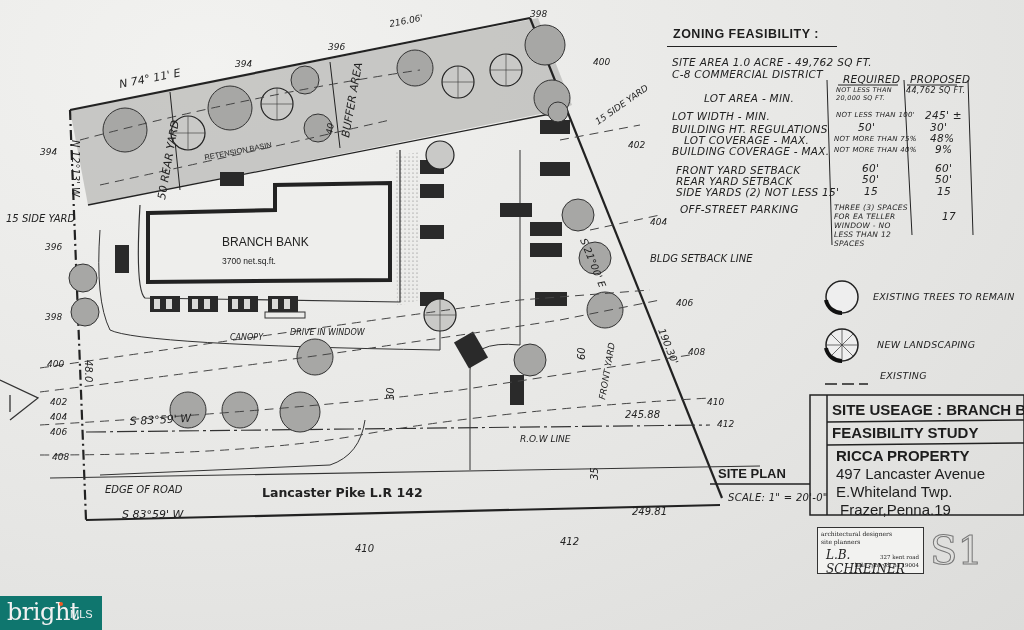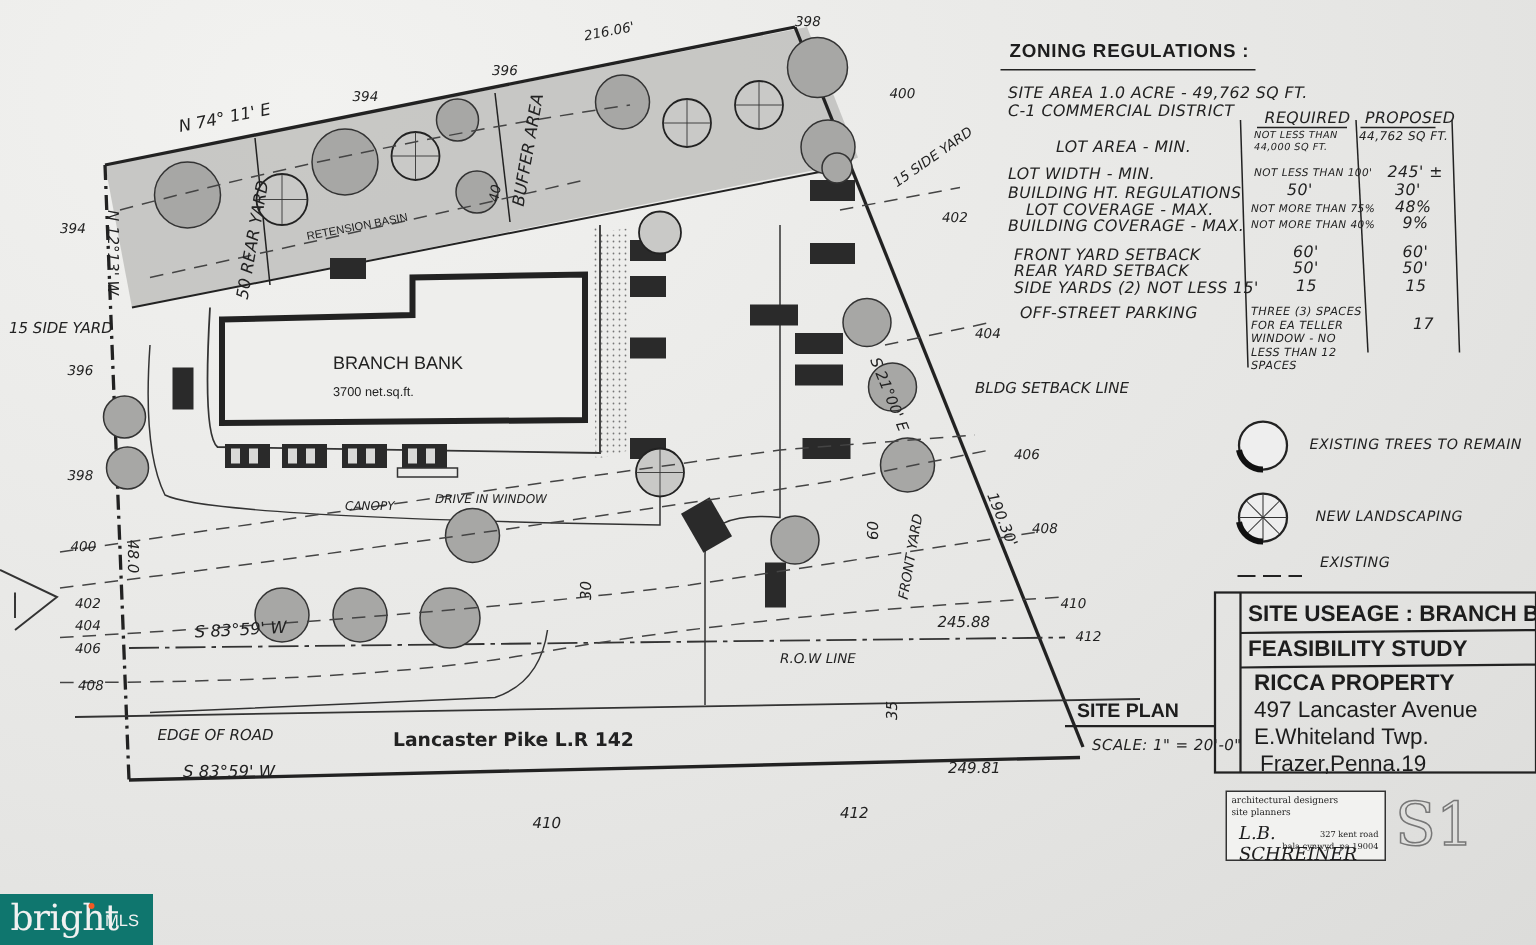--- a/index.html
+++ b/index.html
@@ -228,29 +228,29 @@
     <text x="560" y="545" font-size="10">412</text>
   </g>
 
   <text x="222" y="246" font-family="Liberation Sans" font-size="12" fill="#222">BRANCH BANK</text>
   <text x="222" y="264" font-family="Liberation Sans" font-size="8.5" fill="#222">3700 net.sq.ft.</text>
   <text x="262" y="497" font-family="DejaVu Sans" font-weight="bold" font-size="12.5" fill="#222">Lancaster Pike  L.R 142</text>
 
   <path d="M0,380 L38,398 L10,420 M10,395 L10,412" stroke="#333" stroke-width="1.3" fill="none"></path>
 </svg>
 
-<div class="zr-title">ZONING REGULATIONS :</div>
+<div class="zr-title">ZONING FEASIBILITY :</div>
 <div class="zr-line"></div>
 <div class="zr" style="left:672px;top:56px;">SITE AREA  1.0 ACRE - 49,762 SQ FT.</div>
-<div class="zr" style="left:672px;top:68px;">C-1 COMMERCIAL DISTRICT</div>
+<div class="zr" style="left:672px;top:68px;">C-8 COMMERCIAL DISTRICT</div>
 <div class="zr" style="left:843px;top:73px;">REQUIRED</div>
 <div class="zr" style="left:910px;top:73px;">PROPOSED</div>
 
 <div class="zr" style="left:704px;top:92px;text-align:center;">LOT AREA - MIN.</div>
-<div class="zr" style="left:836px;top:86px;font-size:6.5px;width:66px;white-space:normal;line-height:8px;">NOT LESS THAN 44,000 SQ FT.</div>
+<div class="zr" style="left:836px;top:86px;font-size:6.5px;width:66px;white-space:normal;line-height:8px;">NOT LESS THAN 20,000 SQ FT.</div>
 <div class="zr" style="left:906px;top:86px;font-size:8px;">44,762 SQ FT.</div>
 
 <div class="zr" style="left:672px;top:110px;">LOT WIDTH - MIN.</div>
 <div class="zr" style="left:836px;top:111px;font-size:7px;">NOT LESS THAN 100'</div>
 <div class="zr" style="left:925px;top:109px;">245' ±</div>
 
 <div class="zr" style="left:672px;top:123px;">BUILDING HT. REGULATIONS</div>
 <div class="zr" style="left:858px;top:121px;">50'</div>
 <div class="zr" style="left:930px;top:121px;">30'</div>
 

